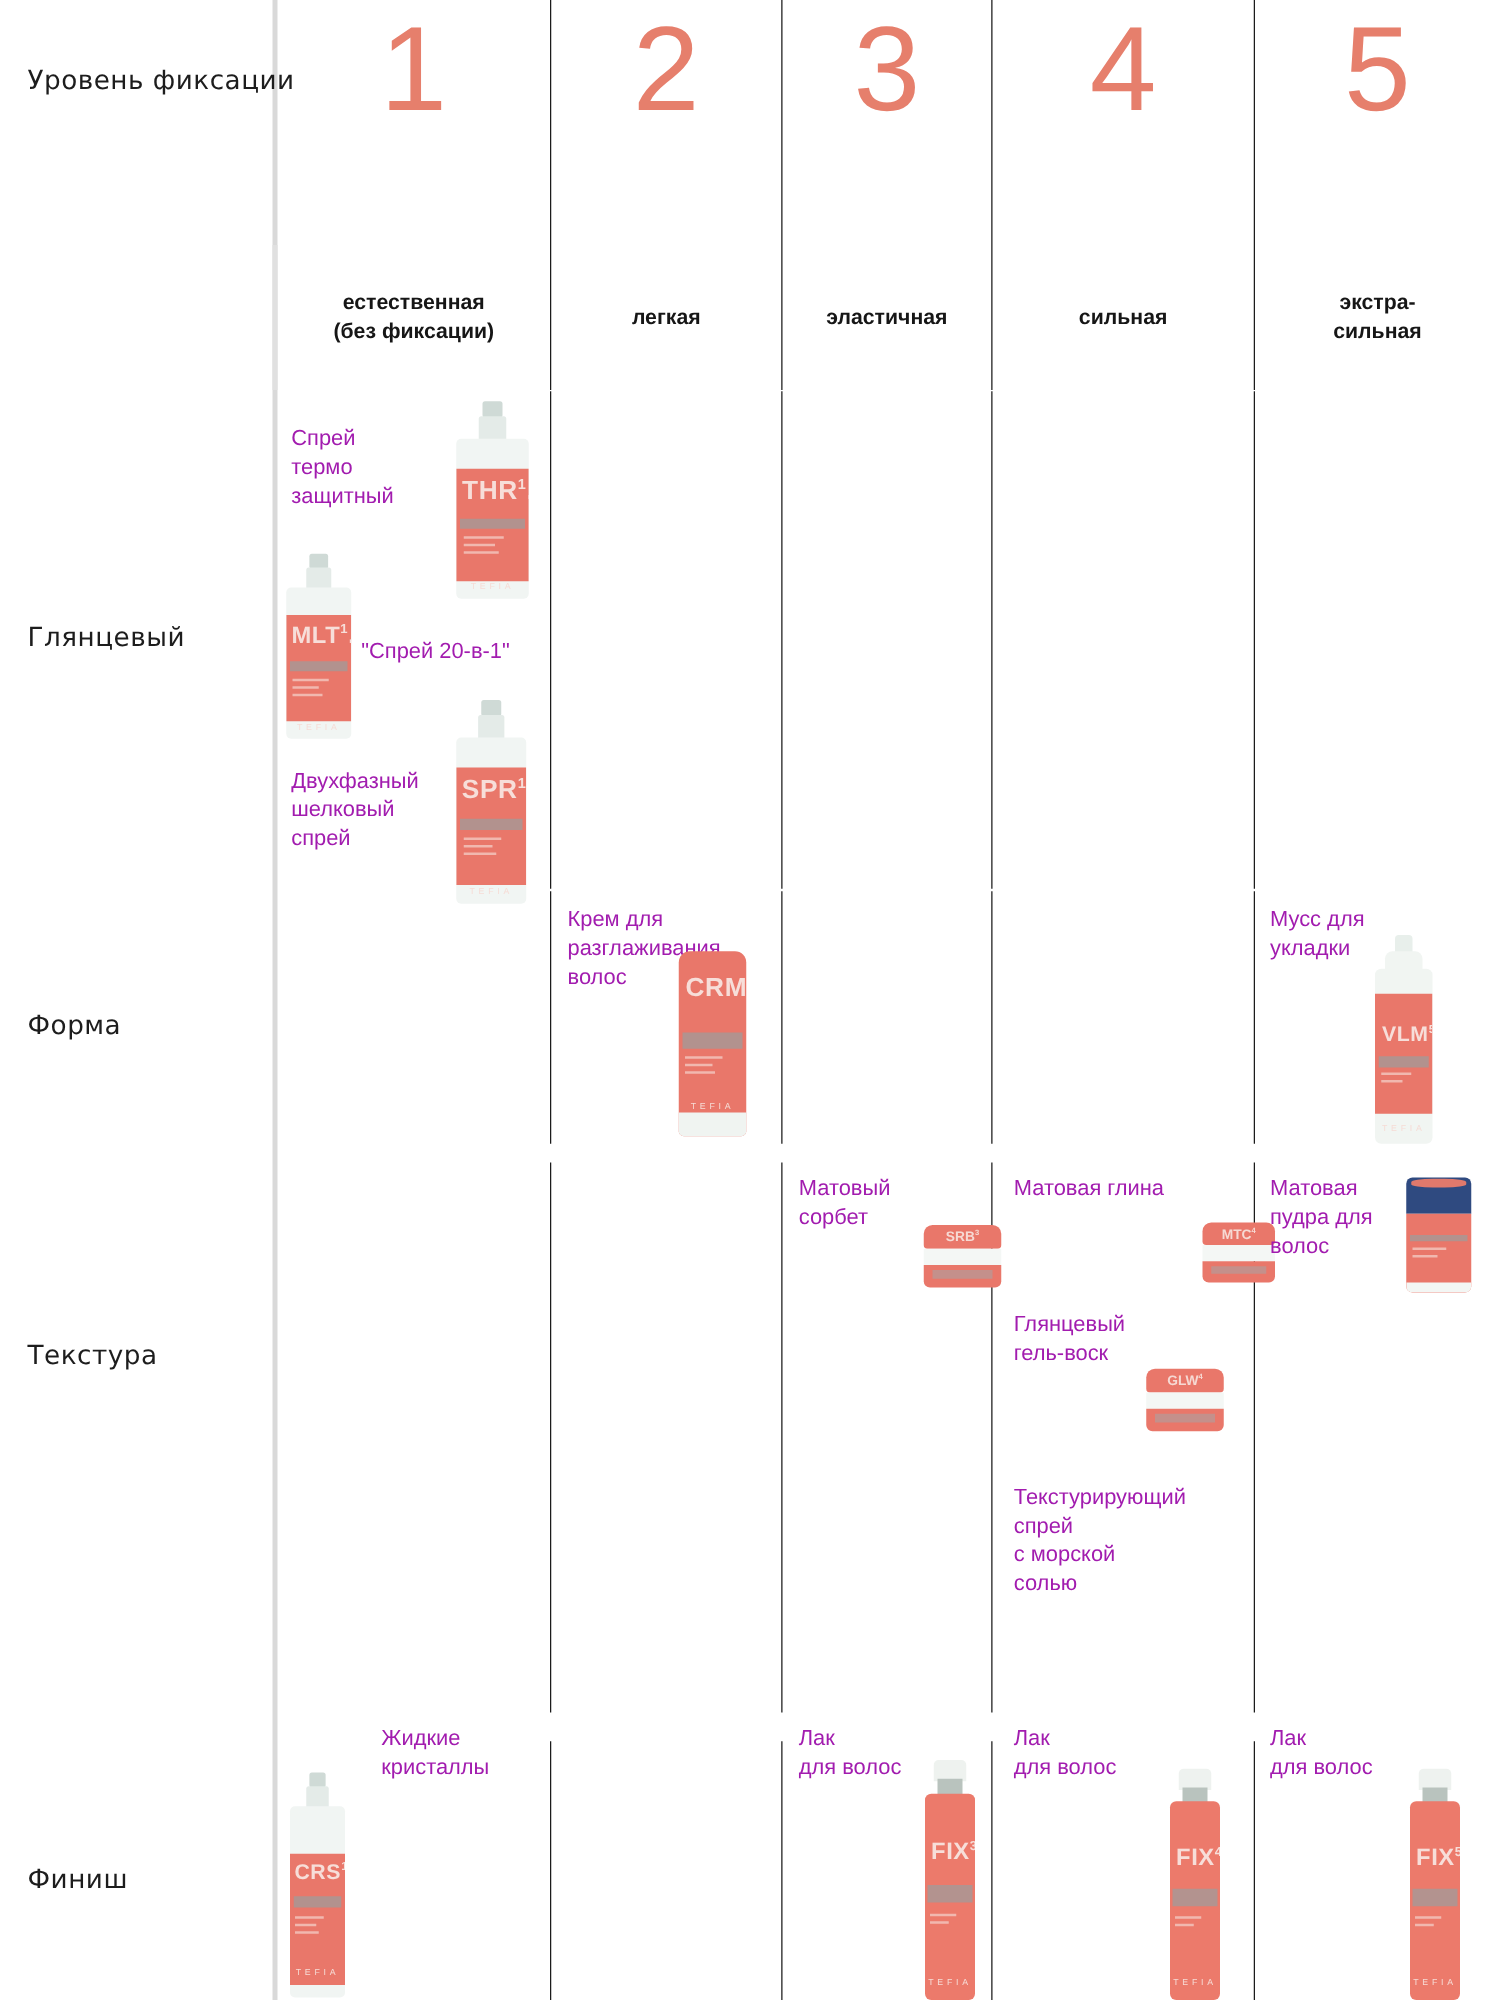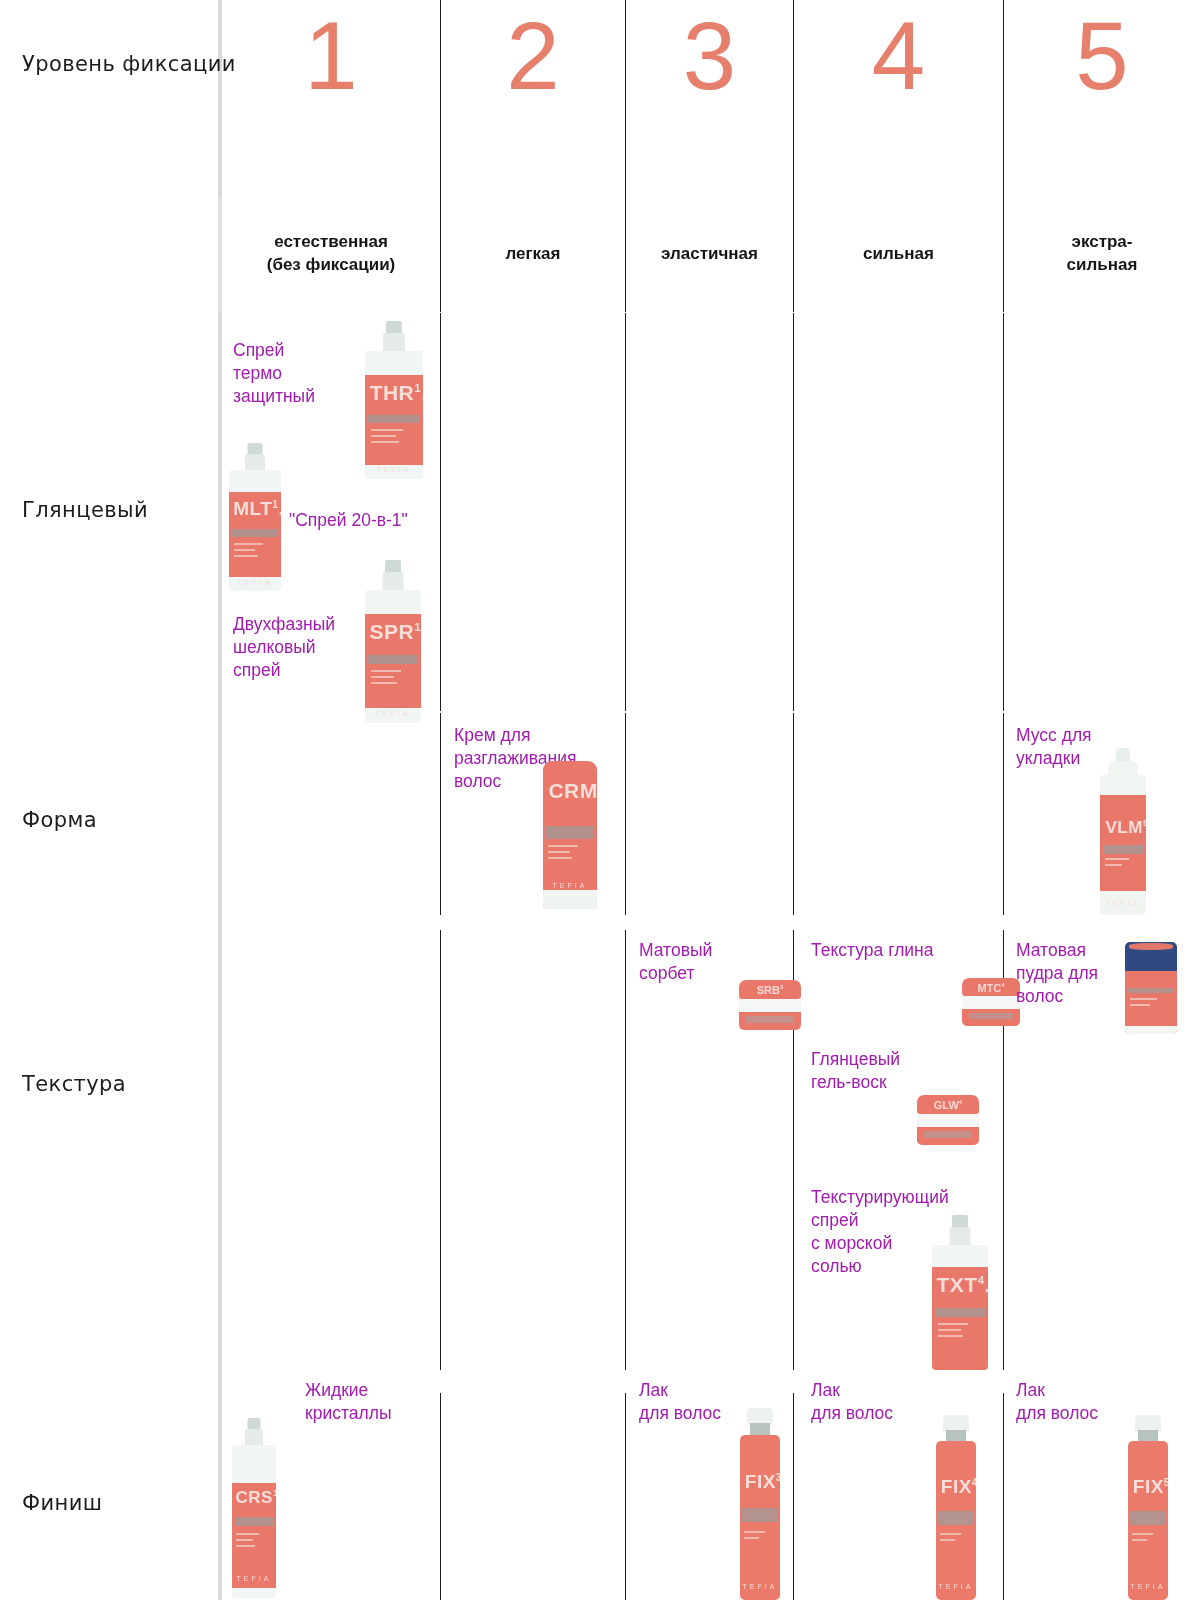--- a/index.html
+++ b/index.html
@@ -299,21 +299,21 @@
     <div class="prod" style="left:739px;top:50px;width:62px;height:50px;">
       <div class="jar-lid" style="top:0;height:38%;">
           <div class="jar-code" style="font-size:11px;top:22%;">SRB<span class="lbl-sup">3</span></div>
         </div>
       <div class="jar-mid" style="top:38%;height:26%;"></div>
       <div class="jar-base" style="top:64%;height:36%;">
           <div class="jar-band" style="top:22%;height:40%;"></div>
         </div>
     </div>
 
-    <div class="prodname" style="left:811px;top:9px;">Текстура глина</div>
+    <div class="prodname" style="left:811px;top:9px;">Матовая глина</div>
     <div class="prod" style="left:962px;top:48px;width:58px;height:48px;">
       <div class="jar-lid" style="top:0;height:38%;">
           <div class="jar-code" style="font-size:11px;top:22%;">MTC<span class="lbl-sup">4</span></div>
         </div>
       <div class="jar-mid" style="top:38%;height:26%;"></div>
       <div class="jar-base" style="top:64%;height:36%;">
           <div class="jar-band" style="top:22%;height:40%;"></div>
         </div>
     </div>
 
@@ -326,35 +326,20 @@
       <div class="jar-mid" style="top:38%;height:26%;"></div>
       <div class="jar-base" style="top:64%;height:36%;">
           <div class="jar-band" style="top:22%;height:40%;"></div>
         </div>
     </div>
 
     <div class="prodname" style="left:811px;top:256px;">Текстурирующий
 спрей
 с морской
 солью</div>
-    <div class="prod" style="left:932px;top:285px;width:56px;height:155px;">
-      <div class="sp-nozzle" style="top:0;width:16px;height:13px;"></div>
-      <div class="sp-neck" style="top:12px;width:21px;height:20px;"></div>
-      <div class="sp-body" style="top:30px;height:125px;">
-        <div class="sp-label" style="top:22px;height:103px;">
-          <div class="lbl-code" style="font-size:21px;top:6px;">TXT<span class="lbl-sup">4</span>.</div>
-          <div class="lbl-bar" style="top:40%;"></div>
-          <div class="lbl-lines" style="top:54%;">
-              <i style="width:88%"></i>
-              <i style="width:66%"></i>
-              <i style="width:74%"></i>
-            </div>
-        </div>
-      </div>
-    </div>
 
     <div class="prodname" style="left:1016px;top:9px;">Матовая
 пудра для
 волос</div>
     <div class="prod" style="left:1125px;top:12px;width:52px;height:92px;">
       <div class="pw-lid" style="top:0;height:32%;">
           <div class="pw-lid-top"></div>
         </div>
       <div class="pw-body" style="top:32%;height:68%;">
         <div class="lbl-bar" style="top:26%;"></div>

